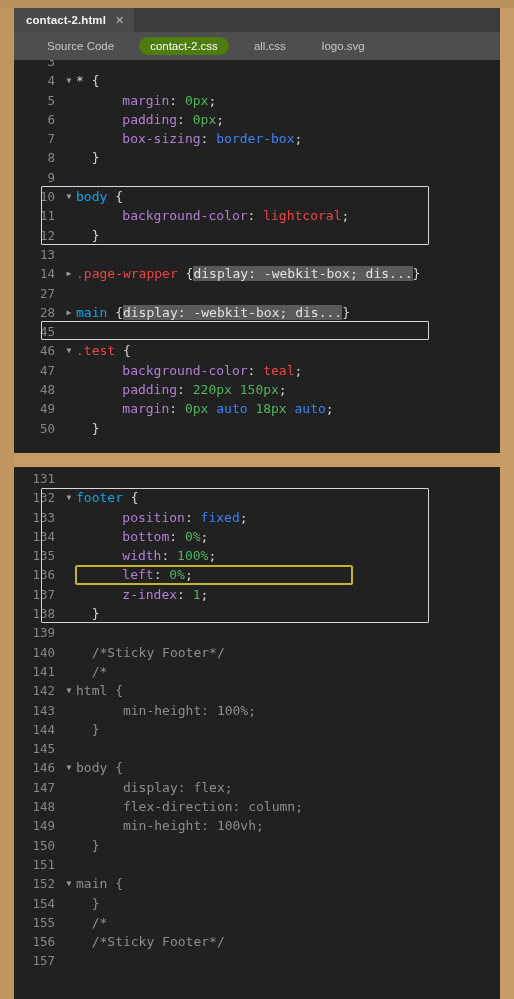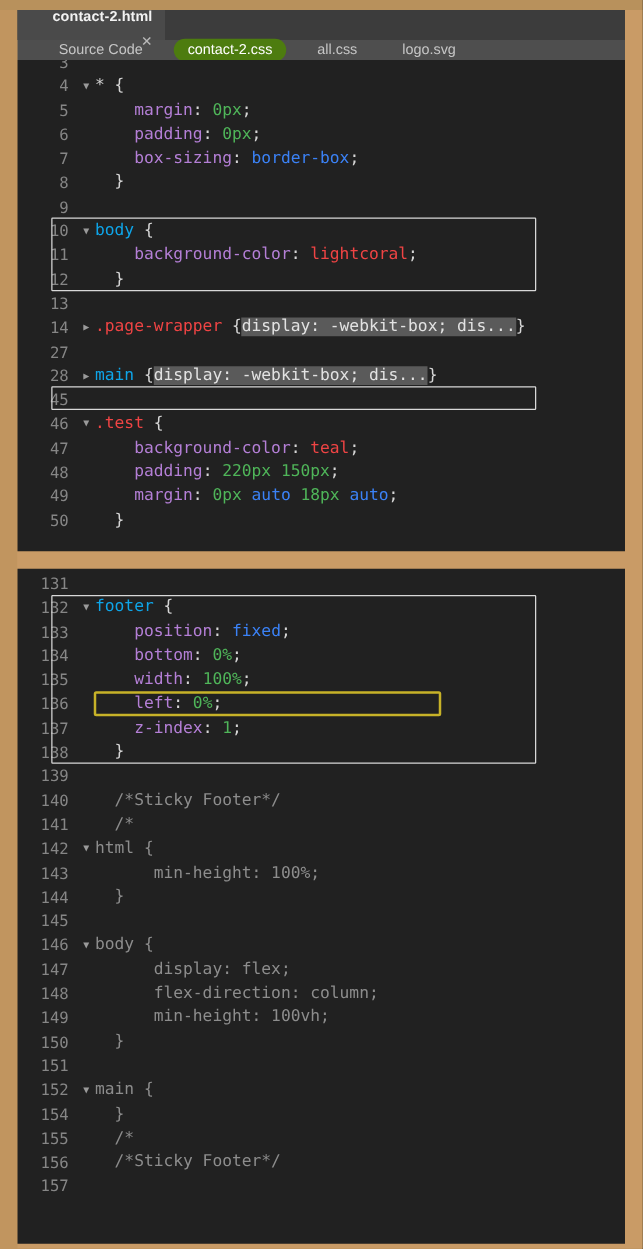--- a/index.html
+++ b/index.html
@@ -35,40 +35,39 @@
 
   
   .tabstrip{
     height:24px;
     background:#3c3c3c;
     display:flex;
     align-items:stretch;
   }
   .file-tab{
     background:#4a4a4a;
-    display:flex; align-items:flex-end;
+    display:flex; align-items:center;
     padding:0 10px 0 12px;
     gap:9px;
     min-width:118px;
-    flex-direction:column;
   }
   .file-tab-label{
     font-family:"Liberation Sans", sans-serif;
     font-size:11.5px; font-weight:bold;
     color:#f2f2f2; letter-spacing:.1px;
     white-space:nowrap;
   }
   .tab-close{
     font-family:"Liberation Sans", sans-serif;
     font-size:11px; color:#b9b9b9; line-height:1;
   }
 
   
   .subtabs{
-    height:16px;
+    height:28px;
     background:#4e4e4e;
     display:flex; align-items:center;
     padding-left:22px;
     gap:0;
   }
   .subtab{
     font-family:"Liberation Sans", sans-serif;
     font-size:11.5px;
     color:#c6c6c6;
     padding:3px 11px;
@@ -123,21 +122,21 @@
     color:#9a9a9a;
     font-size:8px;
     text-align:center;
     line-height:19.3px;
   }
   .code{ flex:1; }
 
   
   .sel-tag   { color:#0ea5e9; }   
   .sel-class { color:#ef4444; }   
-  .prop      { color:#b47fd6; }   
+  .prop      { color:#b47fd6;margin-left:15px; }   
   .num       { color:#4fb559; }   
   .kw        { color:#3b82f6; }   
   .val-cyan  { color:#ef4444; }   
   .punc      { color:#d6d6d6; }
   .cmt       { color:#8d8d8d; }
   .plain     { color:#c9c9c9; }
   .folded{
     background:#5a5a5a;
     color:#e2e2e2;
   }

